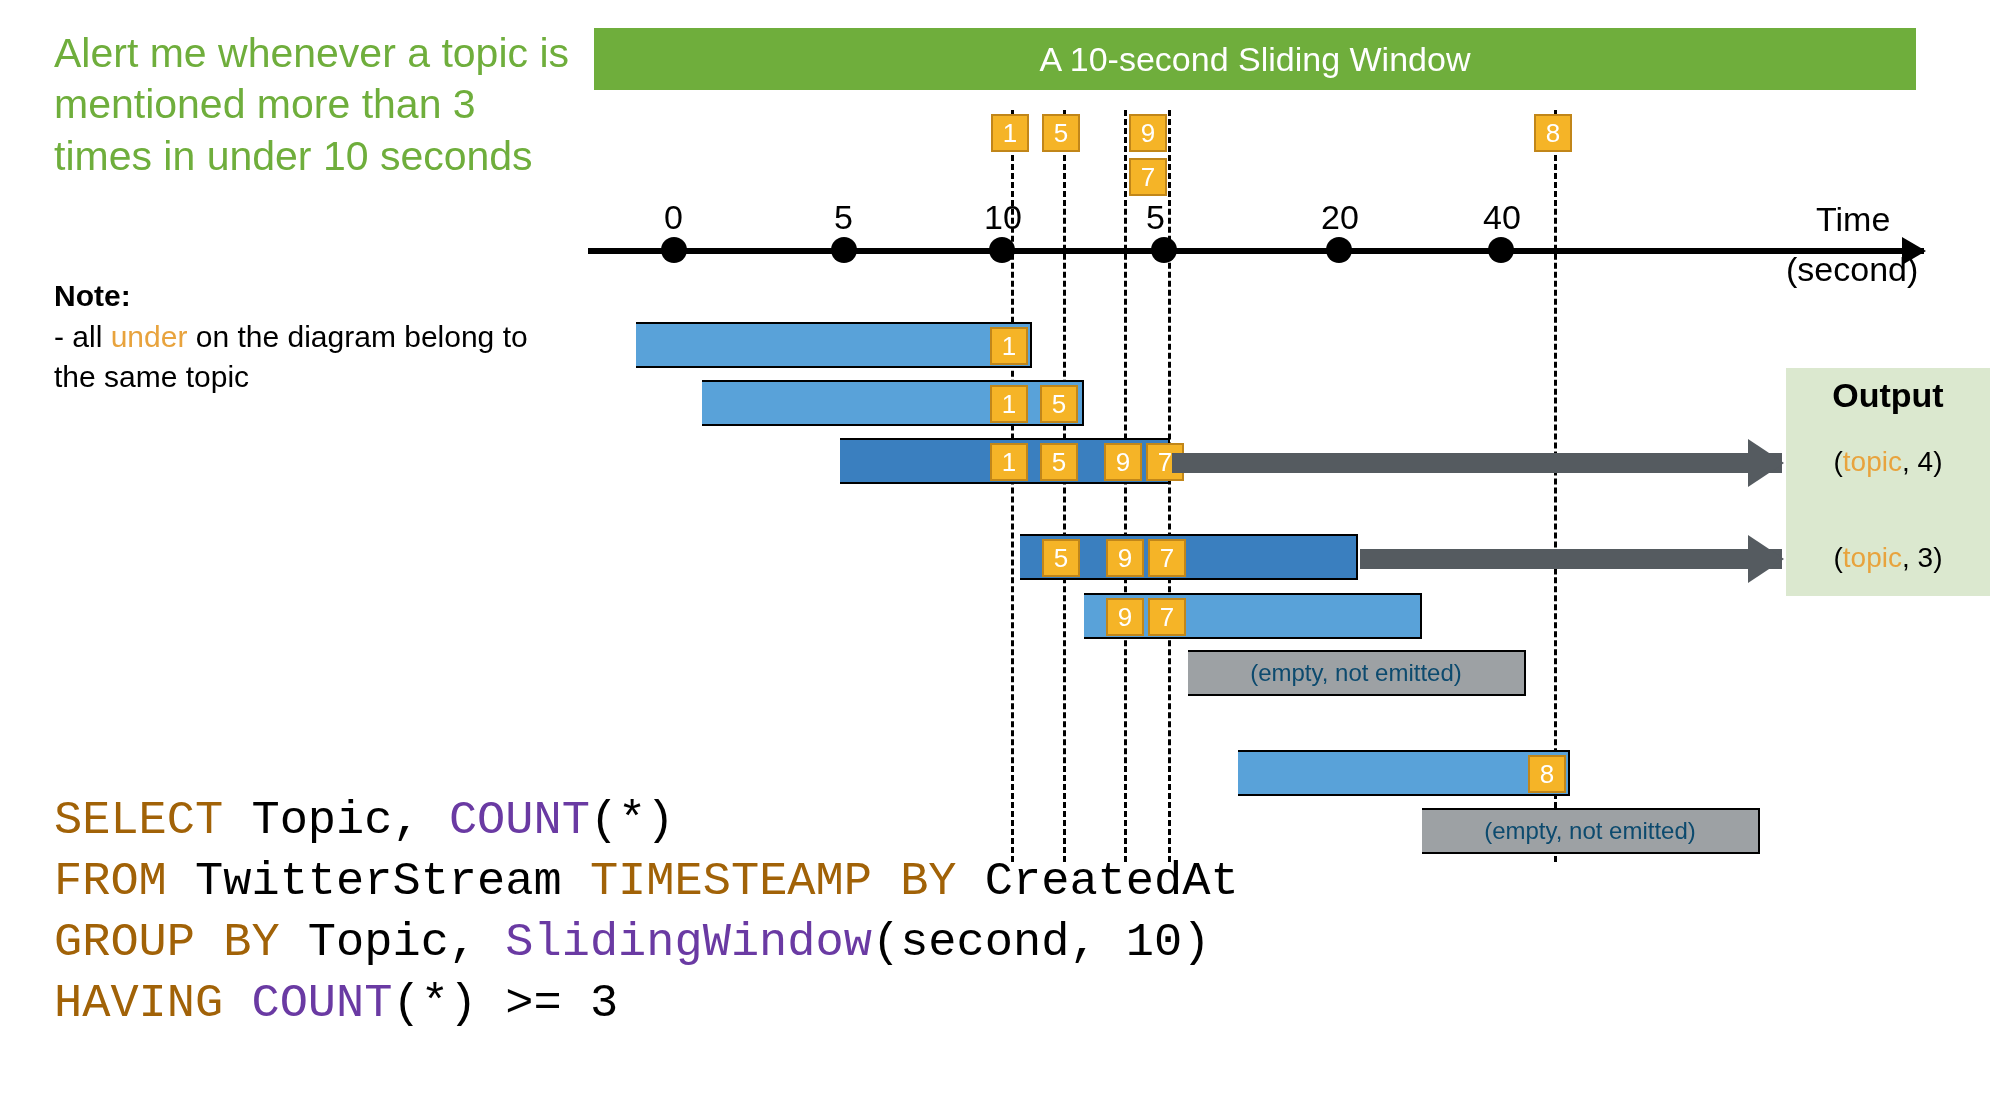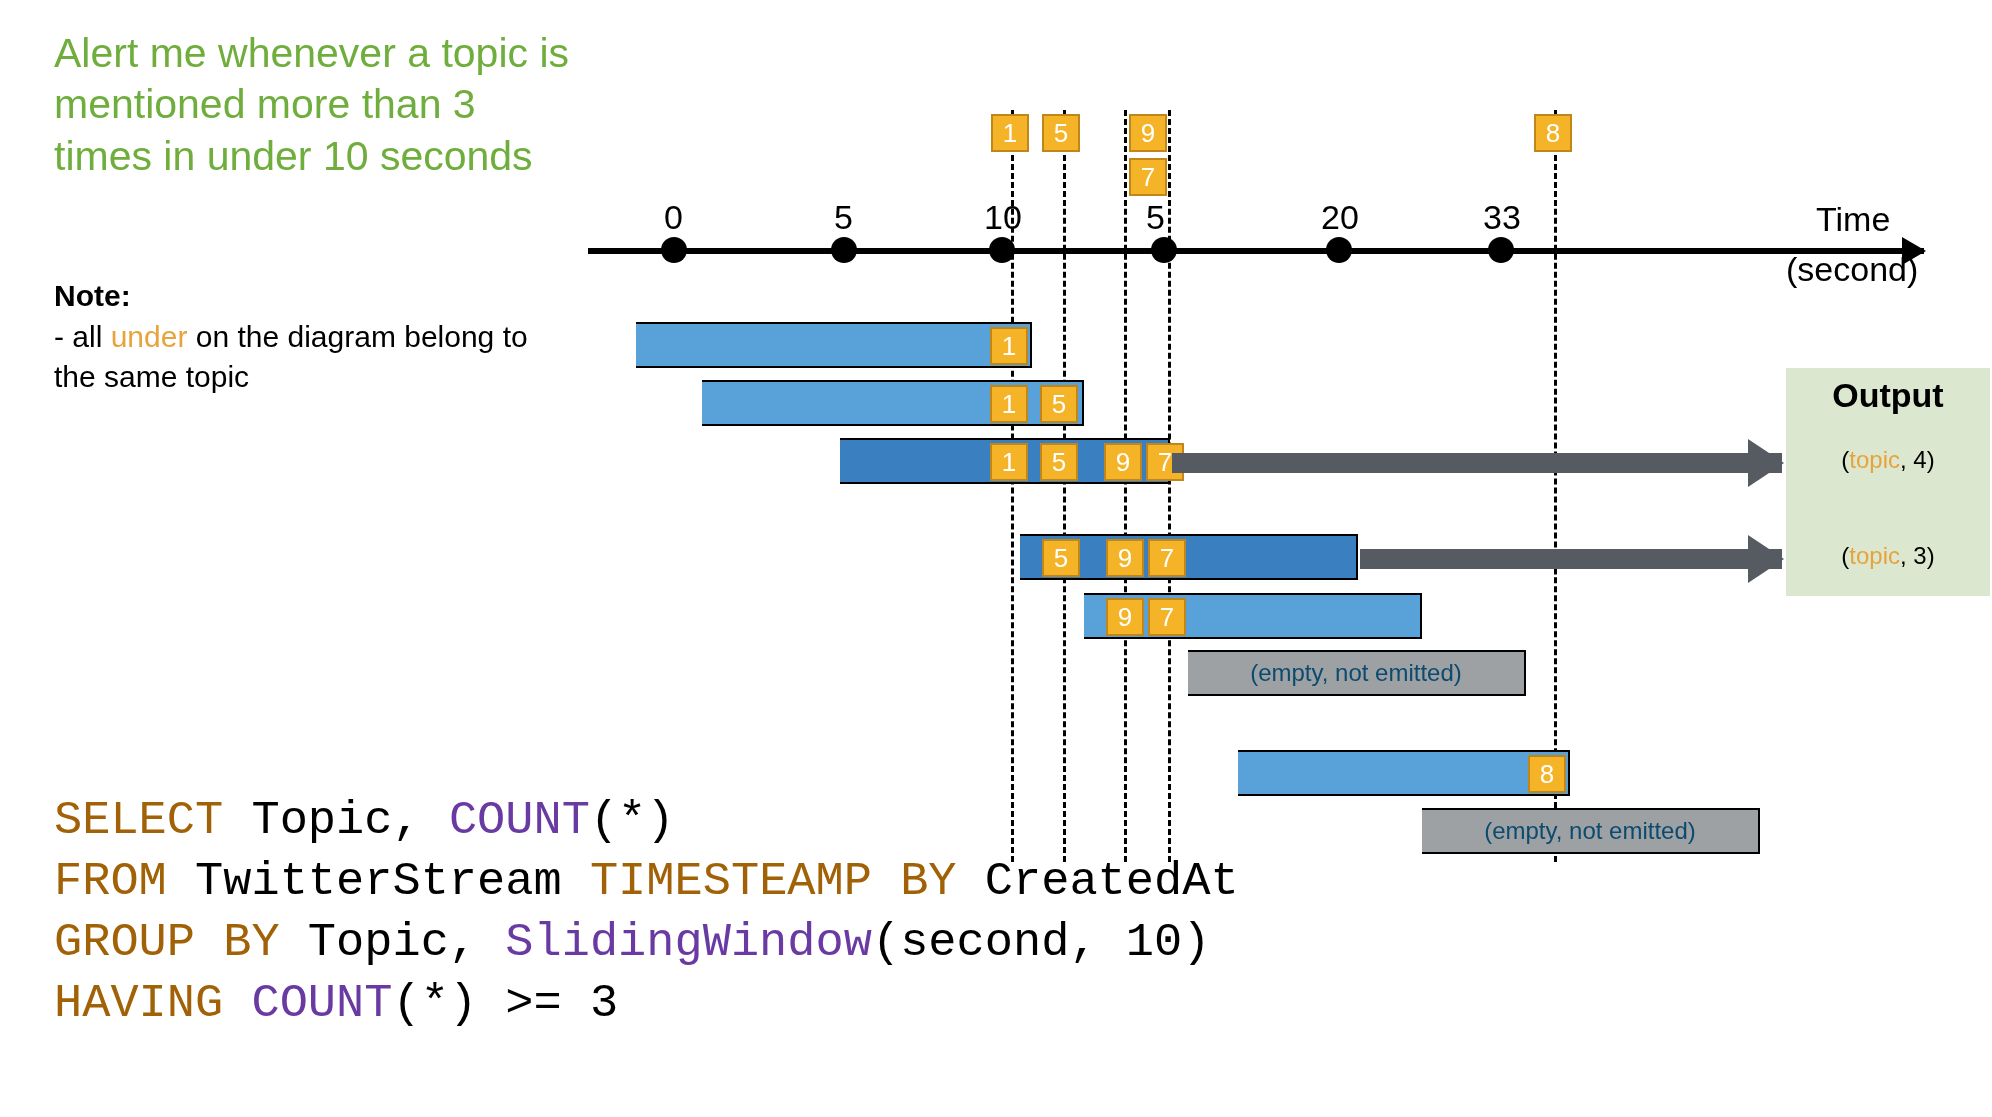--- a/index.html
+++ b/index.html
@@ -156,21 +156,21 @@
     position: absolute;
     left: 0; right: 0; top: 8px;
     text-align: center;
     font-weight: 700;
     font-size: 34px;
   }
   .outp .row {
     position: absolute;
     left: 0; right: 0;
     text-align: center;
-    font-size: 24px;
+    font-size: 28px;
   }
   .outp .row .tk { color: #e8a33d; }
 
   
   .sql {
     position: absolute;
     left: 38px; top: 790px;
     font-family: Consolas, "Courier New", monospace;
     font-size: 47px;
     line-height: 1.3;
@@ -184,20 +184,21 @@
 
 <div class="canvas">
 
   <div class="lead">Alert me whenever a topic is mentioned more than 3 times in under 10 seconds</div>
 
   <div class="notewrap">
     <b><span>Note</span>:</b><br>
     <span>- all </span><span class="tw">under</span><span> on the diagram belong to the same topic</span>
   </div>
 
+  <div class="gbar">A 10-second Sliding Window</div>
 
   <div id="guides">
       <div class="vdash" style="left: 995px; top: 110px; height: 752px;"></div>
       <div class="vdash" style="left: 1047px; top: 110px; height: 752px;"></div>
       <div class="vdash" style="left: 1108px; top: 110px; height: 752px;"></div>
       <div class="vdash" style="left: 1152px; top: 110px; height: 752px;"></div>
       <div class="vdash" style="left: 1538px; top: 110px; height: 752px;"></div>
     </div>
 
   <div id="topEvents">
@@ -214,21 +215,21 @@
       <div class="ticklab" style="left: 648px;">0</div>
       <div class="tick" style="left: 815px;"></div>
       <div class="ticklab" style="left: 818px;">5</div>
       <div class="tick" style="left: 973px;"></div>
       <div class="ticklab" style="left: 968px;">10</div>
       <div class="tick" style="left: 1135px;"></div>
       <div class="ticklab" style="left: 1130px;">5</div>
       <div class="tick" style="left: 1310px;"></div>
       <div class="ticklab" style="left: 1305px;">20</div>
       <div class="tick" style="left: 1472px;"></div>
-      <div class="ticklab" style="left: 1467px;">33</div>
+      <div class="ticklab" style="left: 1467px;">40</div>
     </div>
   <div class="axlab1" style="left:1800px; top:200px;">Time</div>
   <div class="axlab2" style="left:1770px; top:250px;">(second)</div>
 
   <div id="bars">
       <div class="bar " style="left: 620px; top: 322px; width: 396px;">
         <div class="chip" style="left: 354px;">1</div>
       </div>
       <div class="bar " style="left: 686px; top: 380px; width: 382px;">
         <div class="chip" style="left: 288px;">1</div>

